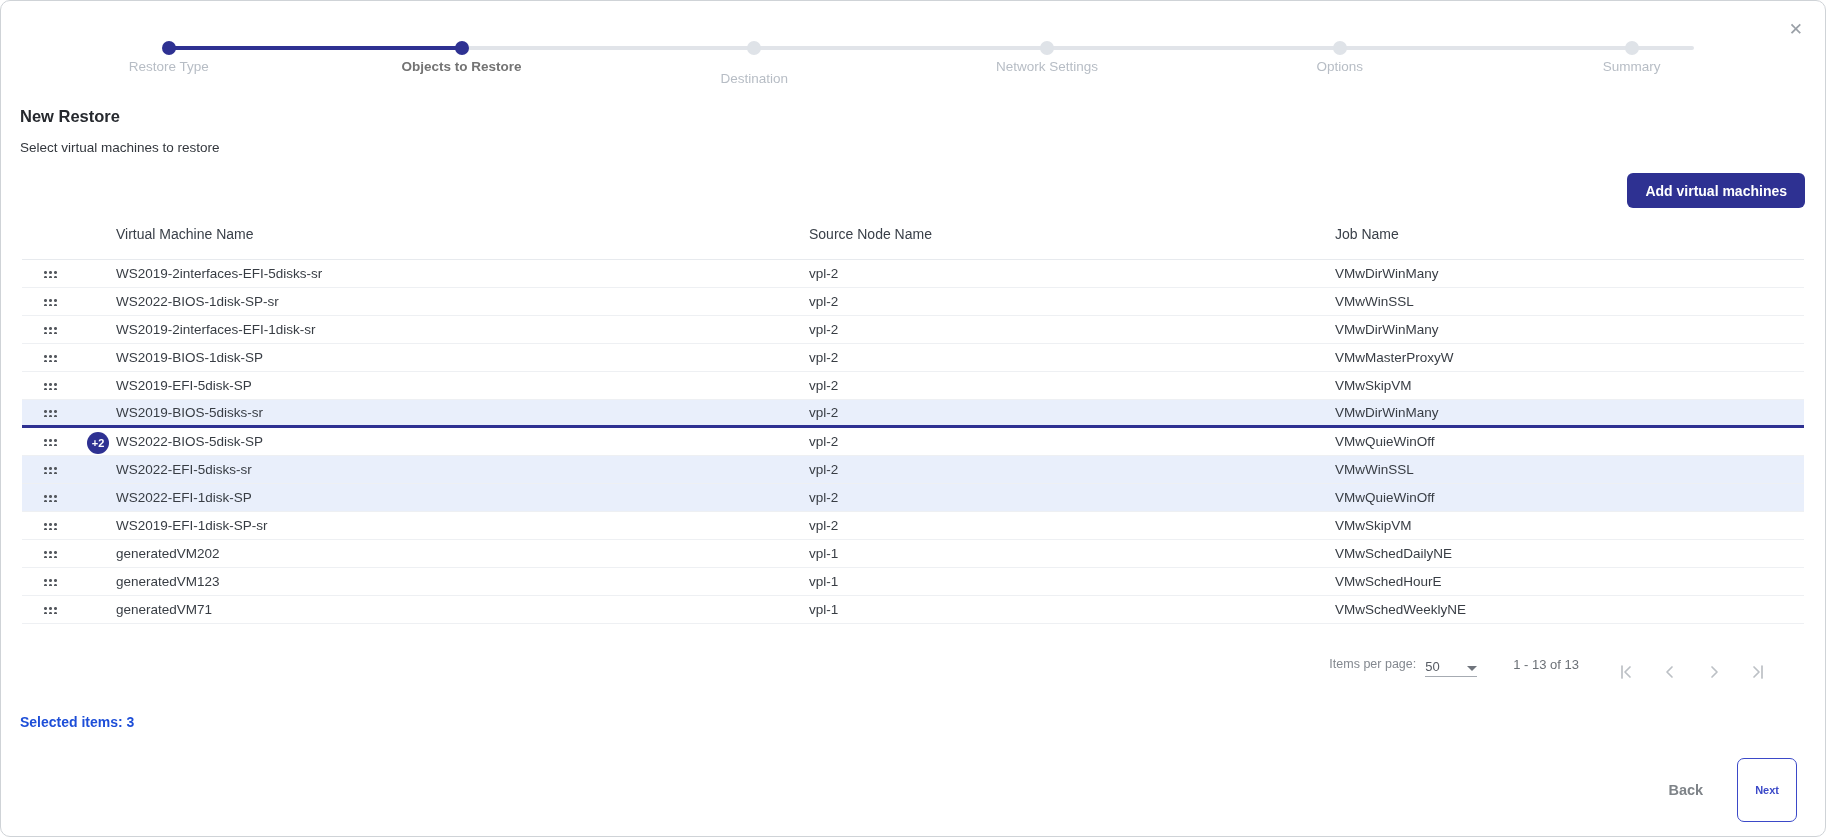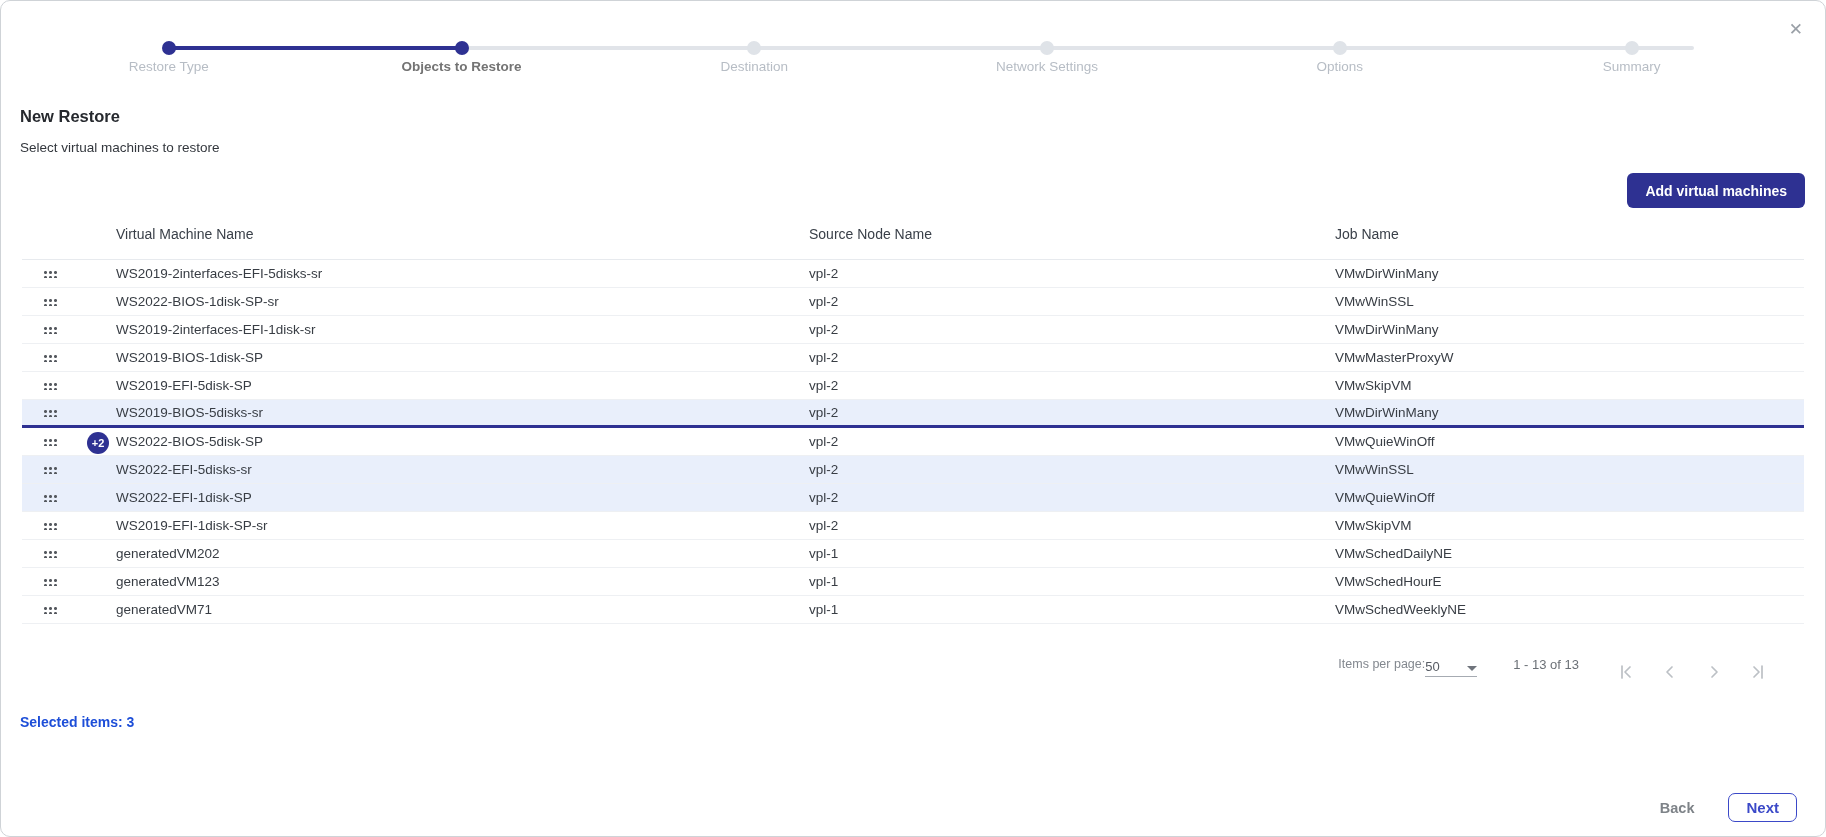--- a/index.html
+++ b/index.html
@@ -41,55 +41,55 @@
   .drag-badge{
     position:absolute;left:65px;top:4px;width:22px;height:22px;border-radius:50%;
     background:#2e3192;color:#fff;font-size:11px;font-weight:bold;
     display:flex;align-items:center;justify-content:center;z-index:3;
   }
   
   .paginator{position:absolute;right:58px;top:656px;display:flex;height:30px;}
   .ipp-label{font-size:12.5px;color:#83888f;}
   .ipp-select{
     display:flex;align-items:flex-end;justify-content:space-between;width:52px;height:20px;
-    border-bottom:1px solid #a6abb2;cursor:pointer;padding-bottom:2px;box-sizing:border-box;
+    border-bottom:1px solid #a6abb2;margin-left:9px;cursor:pointer;padding-bottom:2px;box-sizing:border-box;
   }
   .ipp-value{font-size:13px;color:#565b63;}
   .caret{width:0;height:0;border-left:5px solid transparent;border-right:5px solid transparent;border-top:5px solid #6f747c;margin-bottom:3px;}
   .range{font-size:13px;color:#6b7076;margin-left:36px;}
   .nav-icons{display:flex;align-items:center;gap:26px;margin-left:38px;}
   .nav-btn{width:18px;height:18px;cursor:default;display:flex;align-items:center;justify-content:center;}
   .nav-btn svg{stroke:#bcc0c5;stroke-width:1.7;fill:none;stroke-linecap:round;stroke-linejoin:round;}
   
   .selected-summary{position:absolute;left:19px;top:713px;font-size:14px;font-weight:bold;color:#1d4ed8;}
   .footer{position:absolute;right:28px;bottom:14px;display:flex;align-items:center;gap:28px;}
   .back-btn{font-size:14.5px;font-weight:bold;color:#7e8388;cursor:pointer;background:none;border:none;font-family:inherit;}
   .next-btn{
-    font-size:15px;font-weight:bold;color:#3b49c8;background:#fff;border:1.6px solid #3b49c8;
-    border-radius:7px;padding:5px 17px;cursor:pointer;font-family:inherit;
+    font-size:11px;font-weight:bold;color:#3b49c8;background:#fff;border:1.6px solid #3b49c8;
+    border-radius:7px;padding:25px 17px;cursor:pointer;font-family:inherit;
   }
 </style>
 </head>
 <body>
 
 <div class="dialog">
 
   <div class="stepper">
       <div class="seg" style="left: 9.2%; width: 16.05%; background: rgb(46, 49, 146);"></div>
       <div class="seg" style="left: 25.25%; width: 16.05%; background: rgb(225, 228, 233);"></div>
       <div class="seg" style="left: 41.3%; width: 16.05%; background: rgb(225, 228, 233);"></div>
       <div class="seg" style="left: 57.35%; width: 16.05%; background: rgb(225, 228, 233);"></div>
       <div class="seg" style="left: 73.4%; width: 16%; background: rgb(225, 228, 233);"></div>
       <div class="seg" style="left: 89.4%; width: 3.4%; background: rgb(225, 228, 233);"></div>
       <div class="dot on" style="left: 9.2%;"></div>
       <div class="step-label" style="left: 9.2%;">Restore Type</div>
       <div class="dot on" style="left: 25.25%;"></div>
       <div class="step-label active" style="left: 25.25%;">Objects to Restore</div>
       <div class="dot off" style="left: 41.3%;"></div>
-      <div class="step-label" style="left: 41.3%;">Destination</div>
+      <div class="step-label" style="left: 41.3%; margin-top: 12px;">Destination</div>
       <div class="dot off" style="left: 57.35%;"></div>
       <div class="step-label" style="left: 57.35%;">Network Settings</div>
       <div class="dot off" style="left: 73.4%;"></div>
       <div class="step-label" style="left: 73.4%;">Options</div>
       <div class="dot off" style="left: 89.4%;"></div>
       <div class="step-label" style="left: 89.4%; text-align: right;">Summary</div>
     </div>
   <div class="close-btn">✕</div>
 
   <div class="title">New Restore</div>

